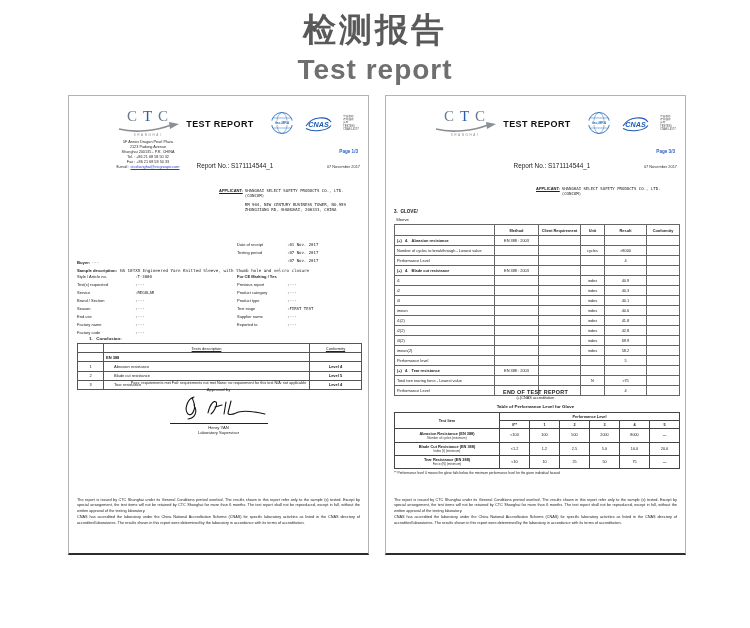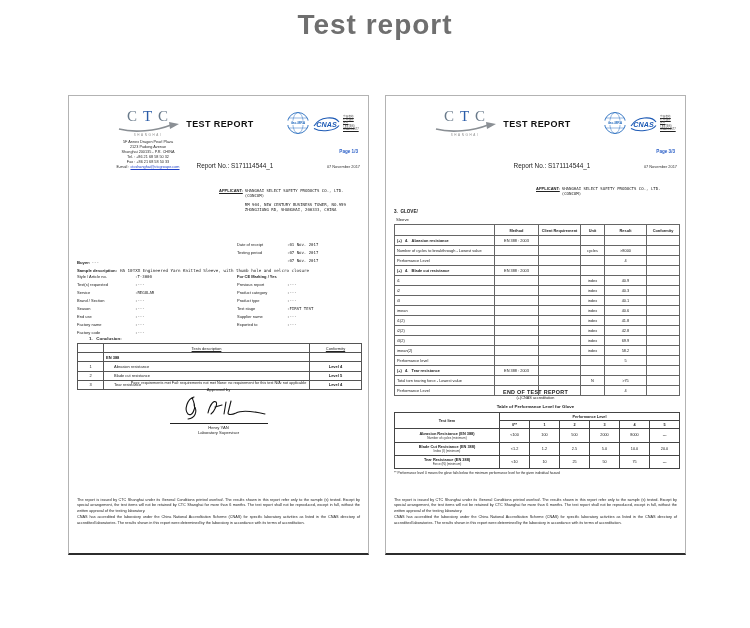--- a/index.html
+++ b/index.html
@@ -17,21 +17,21 @@
   
   .ctc { position:absolute; left:27px; top:13px; width:104px; text-align:center; }
   .ctc-letters { font-size:15px; color:#68798a; letter-spacing:6px; line-height:1; font-family:"Liberation Serif", serif; padding-left:5px; }
   .ctc-t { color:#2b5ca8; }
   .ctc-arrow { display:block; margin:-3px auto 0; }
   .ctc-city { font-size:3px; color:#8a8a8a; letter-spacing:1.6px; }
   .ctc-addr { font-size:3.8px; color:#2a2a2a; line-height:1.3; margin-top:3px; }
   .ctc-email-line { font-size:3.8px; }
   .ctc-email { color:#1f41c8; text-decoration:underline; }
   .hdr-title { position:absolute; left:90px; width:122px; top:23px; text-align:center; font-size:9px; font-weight:bold; color:#101010; letter-spacing:0.4px; }
-  .marks { position:absolute; right:5px; top:15px; display:flex; align-items:center; gap:2px;text-decoration:underline; }
+  .marks { position:absolute; right:5px; top:15px; display:flex; align-items:center; gap:10px; }
   .cnas-side { font-size:2.7px; line-height:1.25; color:#444; text-align:left; width:20px; }
   .page-label { position:absolute; right:10px; top:53px; font-size:4.6px; font-weight:bold; color:#2f62c8; }
   .report-no { position:absolute; left:100px; width:132px; top:66px; text-align:center; font-size:6.4px; color:#1d1d1d; }
   .hdr-date { position:absolute; right:8px; top:68px; font-size:3.9px; color:#333; }
 
   .mono { font-family:"DejaVu Sans Mono", monospace; }
 
   
   .applicant { position:absolute; left:150px; top:92px; width:145px; font-size:4px; display:flex; }
   .doc2 .applicant { top:90px; }
@@ -89,20 +89,21 @@
   .p-item-h { text-align:left; }
   .p-item { text-align:left; }
   .p-name { font-weight:bold; font-size:3.9px; }
   .p-sub { font-size:3.1px; color:#333; }
   .footnote { font-size:3.3px; text-align:left; margin-top:2.5px; color:#222; }
 </style>
 </head>
 <body>
 
 <div class="titles">
+  <div class="title-cn">检测报告</div>
   <div class="title-en">Test report</div>
 </div>
 
 <section class="doc doc1">
   <div class="ctc">
     <div class="ctc-letters"><span>C</span><span class="ctc-t">T</span><span>C</span></div>
     <svg class="ctc-arrow" width="64" height="12" viewBox="0 0 64 12">
       <path d="M3,8 C18,12 40,10 55,4" stroke="#8a8f94" stroke-width="1.6" fill="none"></path>
       <polygon points="53,1 63,3 54,8" fill="#8a8f94"></polygon>
     </svg>

